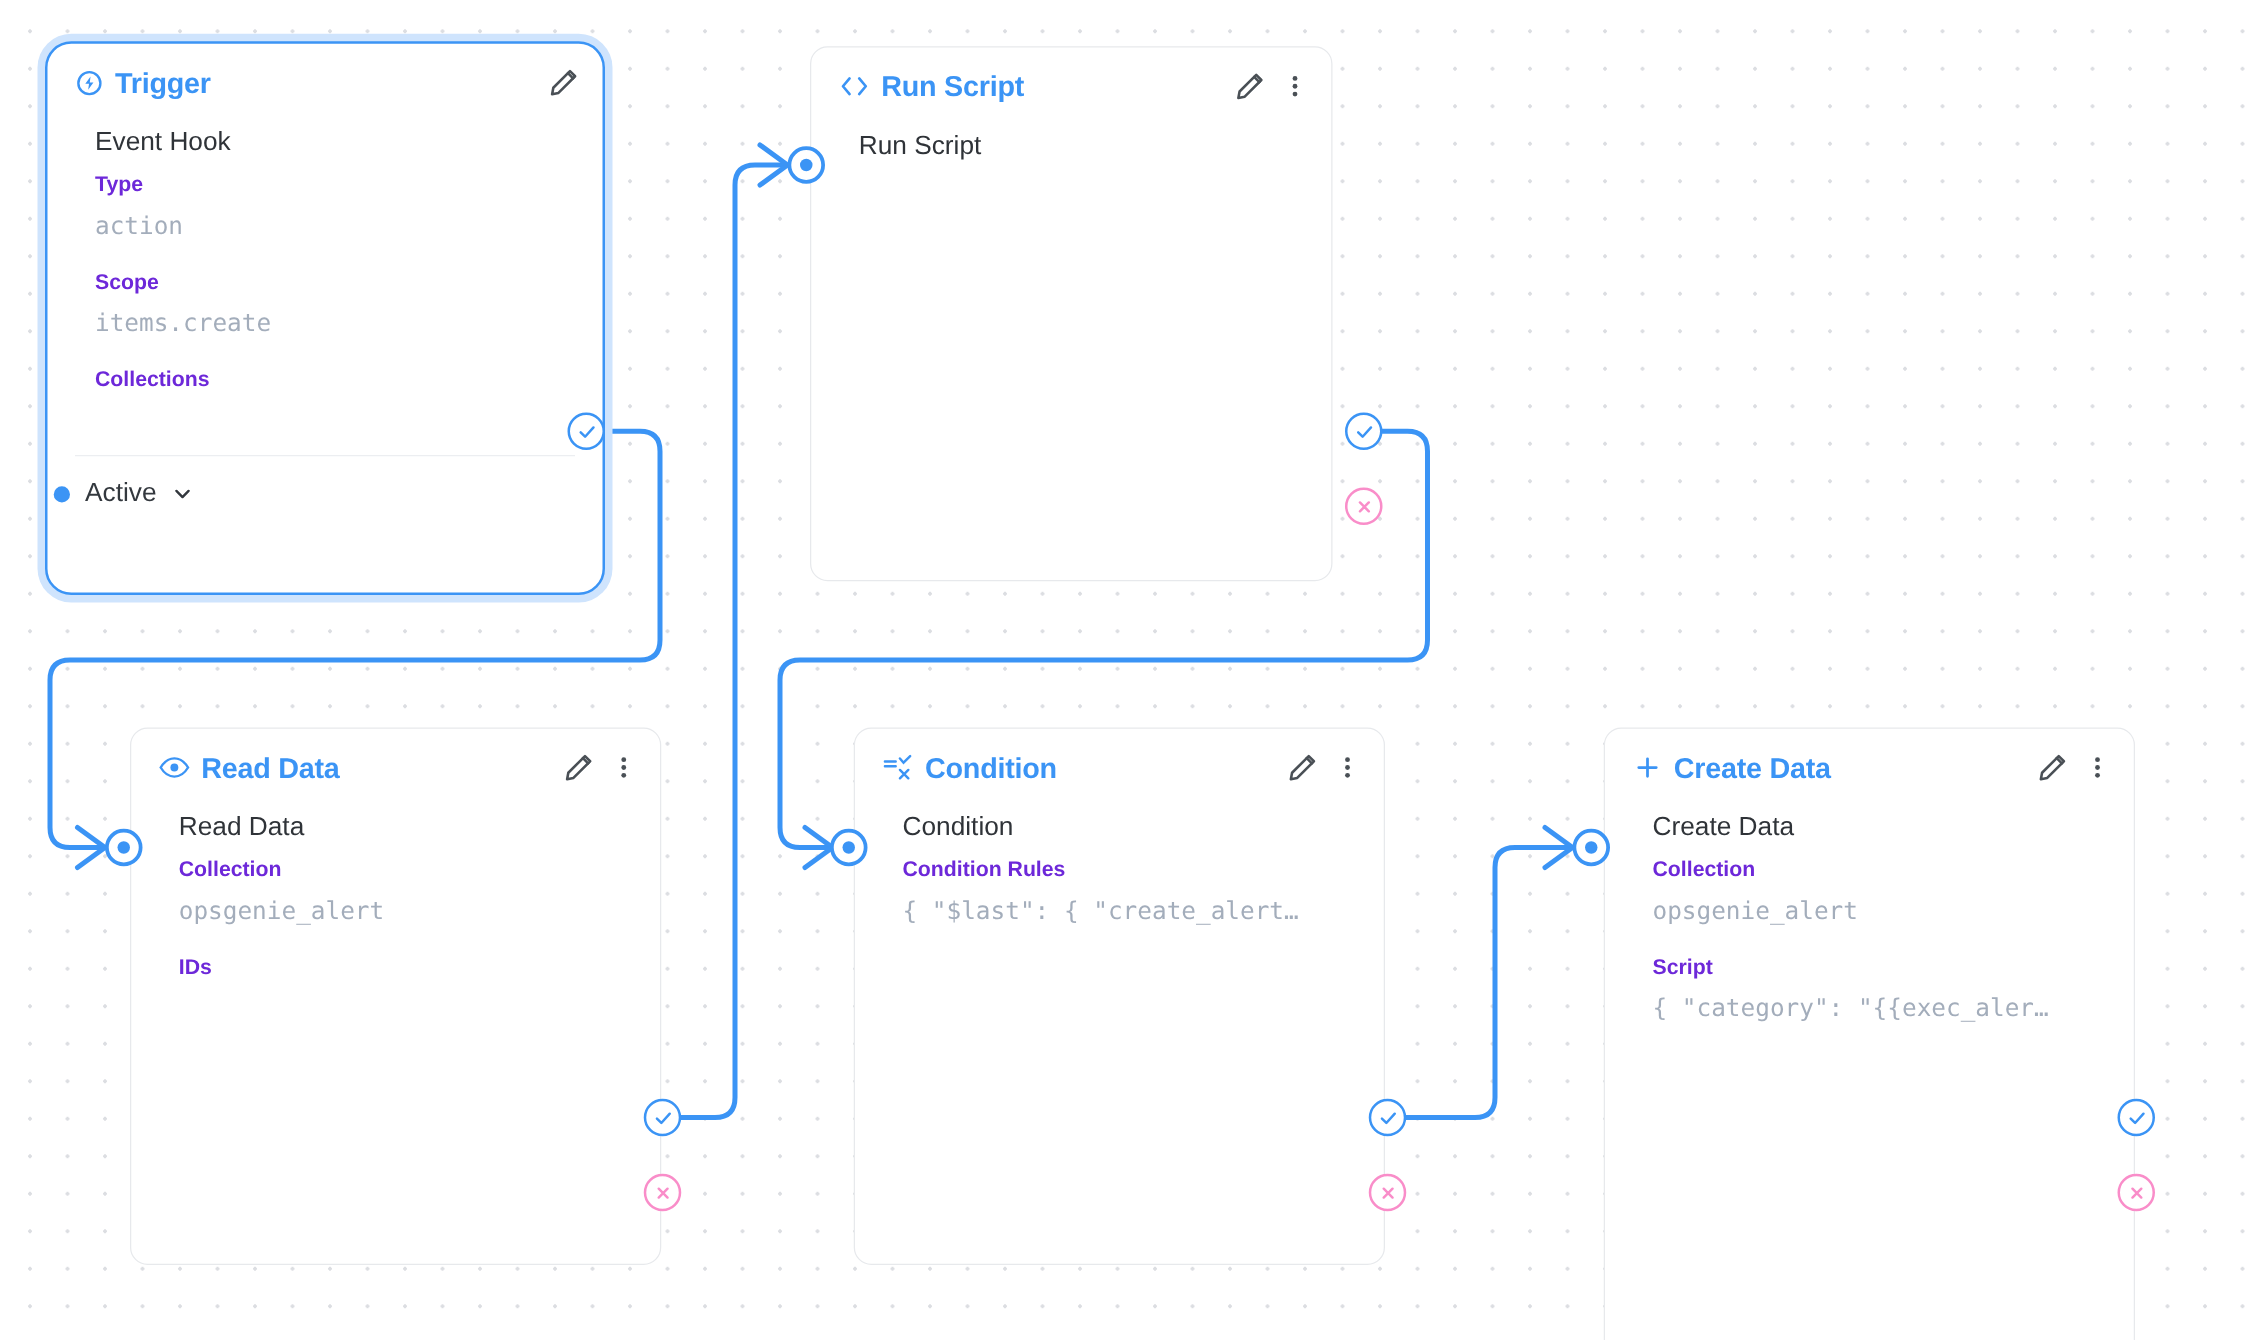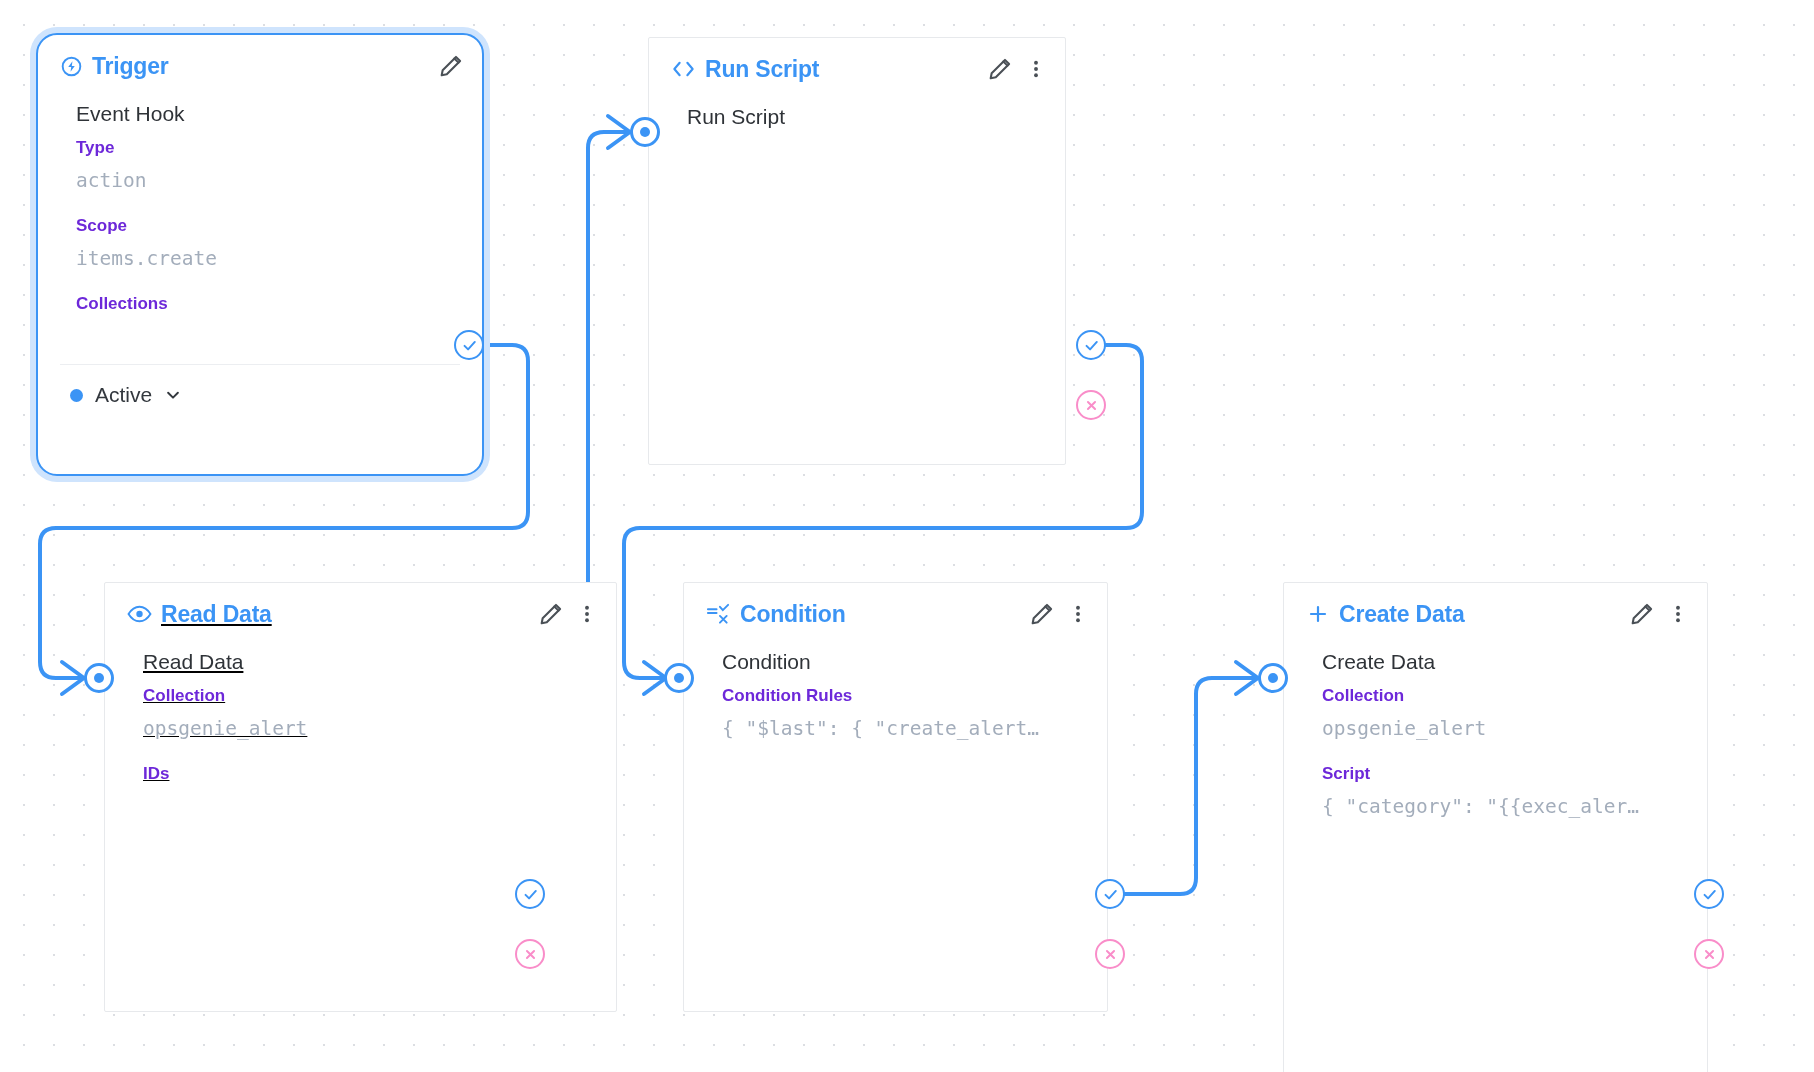--- a/index.html
+++ b/index.html
@@ -29,21 +29,21 @@
     width: 1814px;
     height: 1072px;
     pointer-events: none;
   }
 
   
   .node {
     position: absolute;
     background: #ffffff;
     border: 1px solid #e7e9ec;
-    border-radius: 2px;
+    border-radius: 14px;
   }
 
   .node-trigger {
     border: 2px solid #3b94f5;
     box-shadow: 0 0 0 6px #cfe4fd;
     border-radius: 10px;
   }
 
   .node-head {
     display: flex;
@@ -100,21 +100,21 @@
 
   
   .trigger-divider {
     margin: 0 22px;
     border-top: 1px solid #eceef1;
   }
   .trigger-status {
     display: flex;
     align-items: center;
     gap: 12px;
-    padding: 0 32px;
+    padding: 0 5px;
     height: 60px;
   }
   .status-dot {
     width: 13px; height: 13px;
     border-radius: 50%;
     background: #3b94f5;
     flex: 0 0 auto;
   }
   .status-text {
     font-size: 21px;
@@ -261,21 +261,21 @@
     <svg viewBox="0 0 24 24" fill="none" stroke="currentColor" stroke-width="2.8" stroke-linecap="round" stroke-linejoin="round">
         <path d="M5 12.5 L10 17.5 L19.5 7"></path>
       </svg>
   </div>
   <div class="handle handle-err" style="left:1076px; top:390px;">
     <svg viewBox="0 0 24 24" fill="none" stroke="currentColor" stroke-width="2.8" stroke-linecap="round">
         <path d="M7 7 L17 17 M17 7 L7 17"></path>
       </svg>
   </div>
 
-  <div class="node" style="left:104px; top:582px; width:513px; height:430px;text-decoration:underline;">
+  <div class="node" style="left:104px; top:582px; width:425px; height:430px;">
     <div class="node-head">
       <div class="node-title">
         <span style="display:flex;">
           <svg width="25" height="20" viewBox="0 0 26 18" fill="none" stroke="#3b94f5" stroke-width="2">
             <path d="M1.6 9 C5 3.4 9 1.4 13 1.4 C17 1.4 21 3.4 24.4 9 C21 14.6 17 16.6 13 16.6 C9 16.6 5 14.6 1.6 9 Z"></path>
             <circle cx="13" cy="9" r="3.3" fill="#3b94f5" stroke="none"></circle>
           </svg>
         </span>
         <span>Read Data</span>
       </div>

